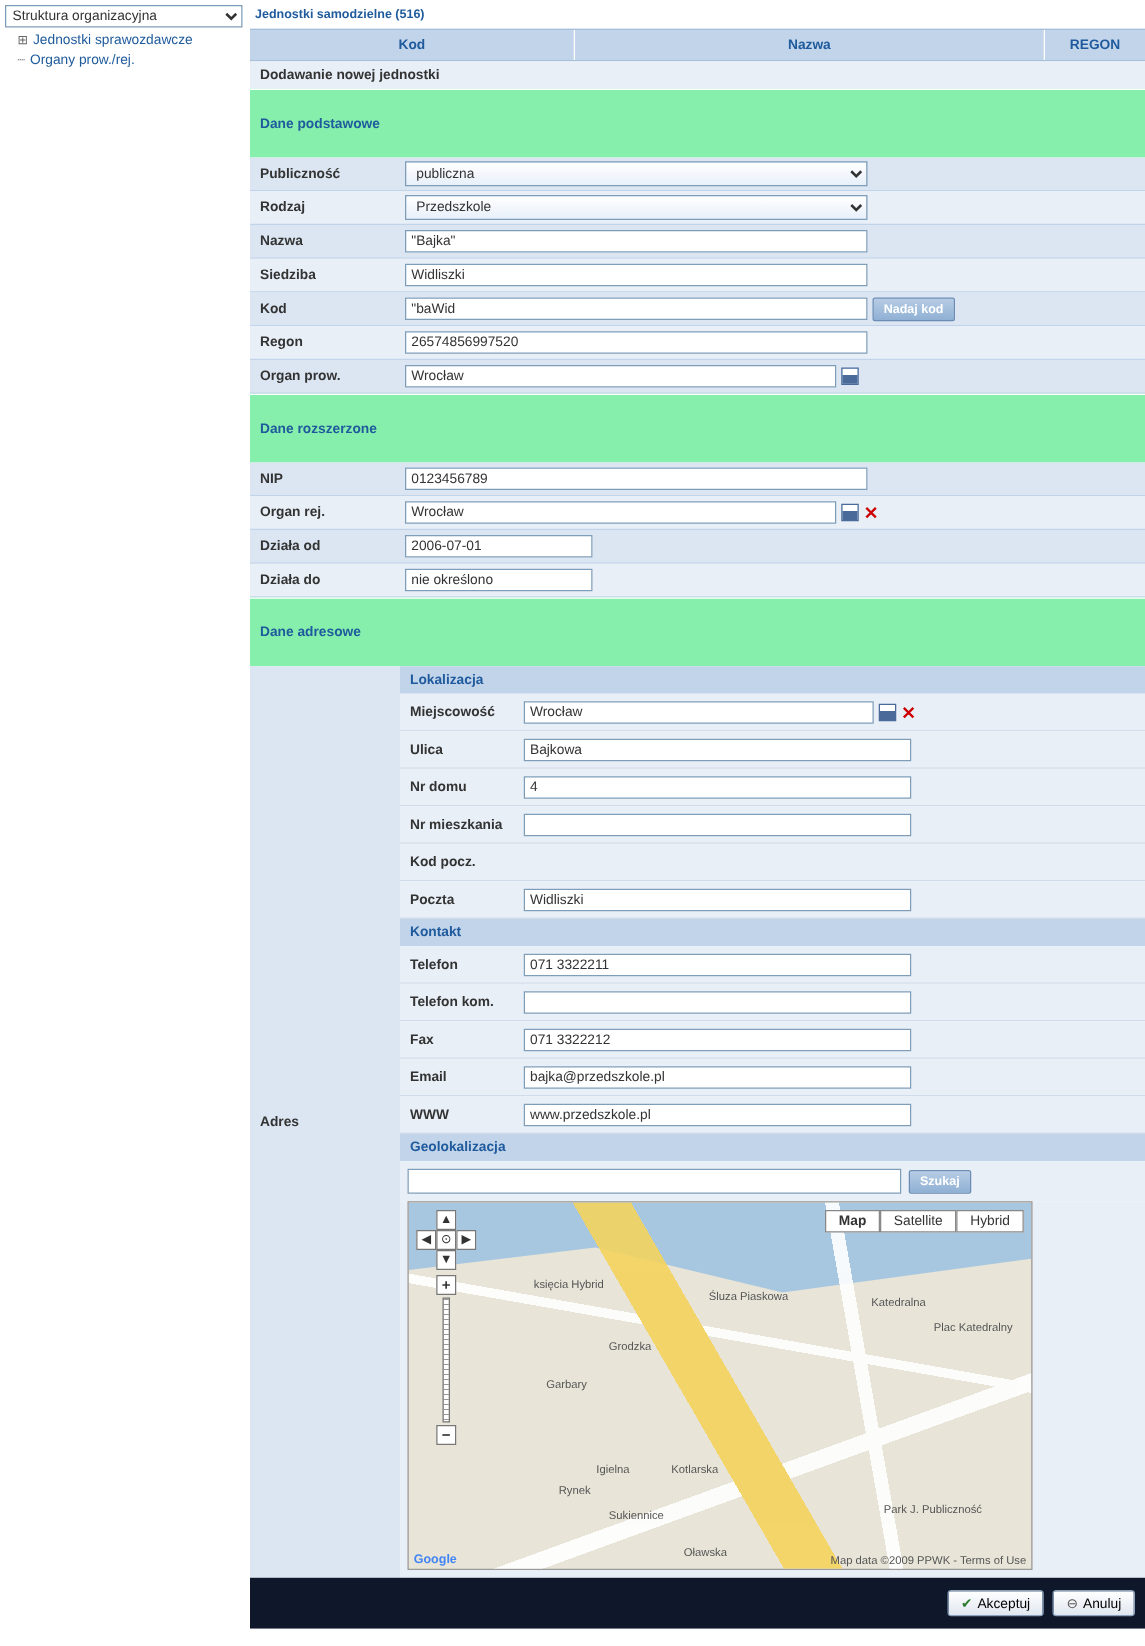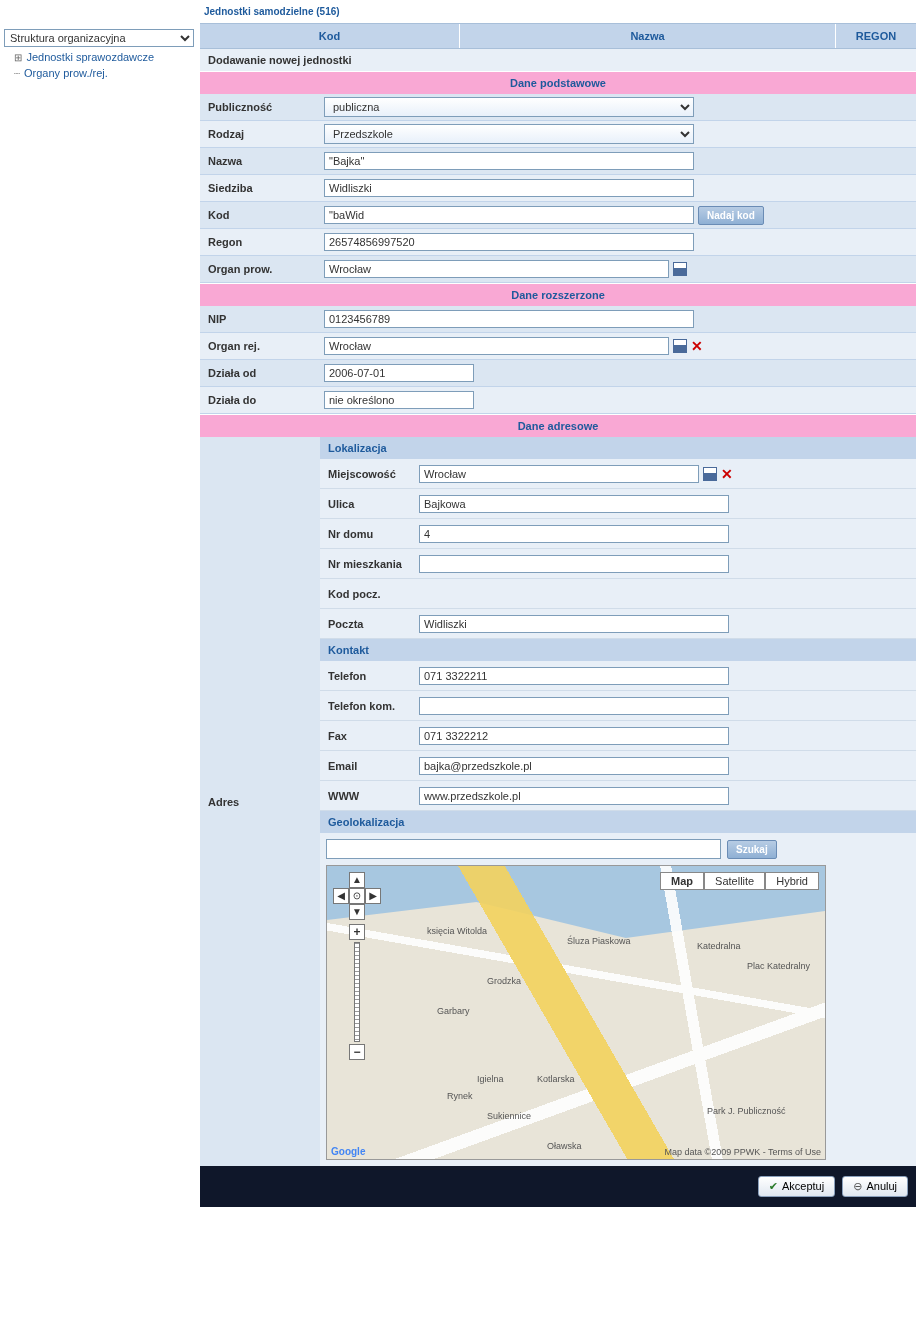--- a/index.html
+++ b/index.html
@@ -1,32 +1,32 @@
 <!DOCTYPE html>
 <html><head>
 <meta charset="utf-8">
 <style>
 * { box-sizing: border-box; margin: 0; padding: 0; }
 body { font-family: Verdana, Tahoma, Arial, sans-serif; font-size: 11px; color: #333; background: #fff; }
 .container { display: flex; width: 916px; }
 .sidebar { width: 200px; padding: 4px; }
-.sidebar select { width: 190px; font-size: 11px; border: 1px solid #7e9db9; background: #fff; color: #333; padding: 1px; margin-top: 25px; }
+.sidebar select { width: 190px; font-size: 11px; border: 1px solid #7e9db9; background: #fff; color: #333; padding: 1px; }
 .tree { margin-top: 2px; font-size: 11px; }
 .tree-item { padding: 2px 0 2px 10px; color: #1e5a9c; cursor: pointer; }
 .tree-item::before { content: "⊞"; color: #666; margin-right: 4px; font-size: 10px; }
 .tree-item.leaf::before { content: "┈"; }
 .main { flex: 1; }
 .page-title { color: #1e5a9c; font-weight: bold; font-size: 10px; padding: 6px 0 6px 4px; }
 .col-headers { display: flex; background: #c2d4ea; border-top: 1px solid #a8bfd9; border-bottom: 1px solid #a8bfd9; }
 .col-headers > div { padding: 6px 8px; color: #1e5a9c; font-weight: bold; text-align: center; }
 .col-kod { width: 260px; border-right: 1px solid #fff; }
 .col-nazwa { flex: 1; border-right: 1px solid #fff; }
 .col-regon { width: 80px; }
 .subheader { background: #e8eff7; padding: 5px 8px; font-weight: bold; color: #333; }
-.section-title { background: #f9a8d4; color: #1e5a9c; font-weight: bold; padding: 5px 8px; border-top: 1px solid #fff; text-align: center; }
+.section-title { background: #86efac; color: #1e5a9c; font-weight: bold; padding: 21px 8px; border-top: 1px solid #fff; }
 .form-row { display: flex; align-items: center; border-bottom: 1px solid #c2d4ea; background: #dbe6f2; min-height: 27px; }
 .form-row.alt { background: #e8eff7; }
 .form-label { width: 120px; padding: 4px 8px; font-weight: bold; color: #333; }
 .form-field { flex: 1; padding: 3px 4px; display: flex; align-items: center; gap: 4px; }
 .form-field input[type="text"], .form-field select { border: 1px solid #7e9db9; font-size: 11px; padding: 2px 4px; color: #333; background: #fff; font-family: inherit; }
 .form-field select { width: 370px; background: linear-gradient(#fff,#e8f0fa); }
 .txt-wide { width: 370px; }
 .txt-med { width: 150px; }
 .btn { background: linear-gradient(#b7cce4,#8fb0d4); border: 1px solid #6a8cb5; color: #fff; font-size: 10px; font-weight: bold; padding: 3px 8px; cursor: pointer; border-radius: 2px; }
 .icon-cal { width: 14px; height: 14px; display: inline-block; border: 1px solid #4a6a9a; background: linear-gradient(#fff 40%, #4a6a9a 40%); cursor: pointer; }
@@ -260,21 +260,21 @@
               <span style="top:70px;left:240px">Śluza Piaskowa</span>
               <span style="top:110px;left:160px">Grodzka</span>
               <span style="top:225px;left:120px">Rynek</span>
               <span style="top:275px;left:220px">Oławska</span>
               <span style="top:245px;left:160px">Sukiennice</span>
               <span style="top:208px;left:150px">Igielna</span>
               <span style="top:208px;left:210px">Kotlarska</span>
               <span style="top:240px;left:380px">Park J. Publiczność</span>
               <span style="top:95px;left:420px">Plac Katedralny</span>
               <span style="top:75px;left:370px">Katedralna</span>
-              <span style="top:60px;left:100px">księcia Witolda</span>
+              <span style="top:60px;left:100px">księcia Hybrid</span>
               <span style="top:140px;left:110px">Garbary</span>
               <span style="top:12px;left:415px">Botaniczny</span>
             </div>
             <div class="map-type">
               <div class="active">Map</div>
               <div>Satellite</div>
               <div>Hybrid</div>
             </div>
             <div class="map-pan">
               <div class="arr up">▲</div>

